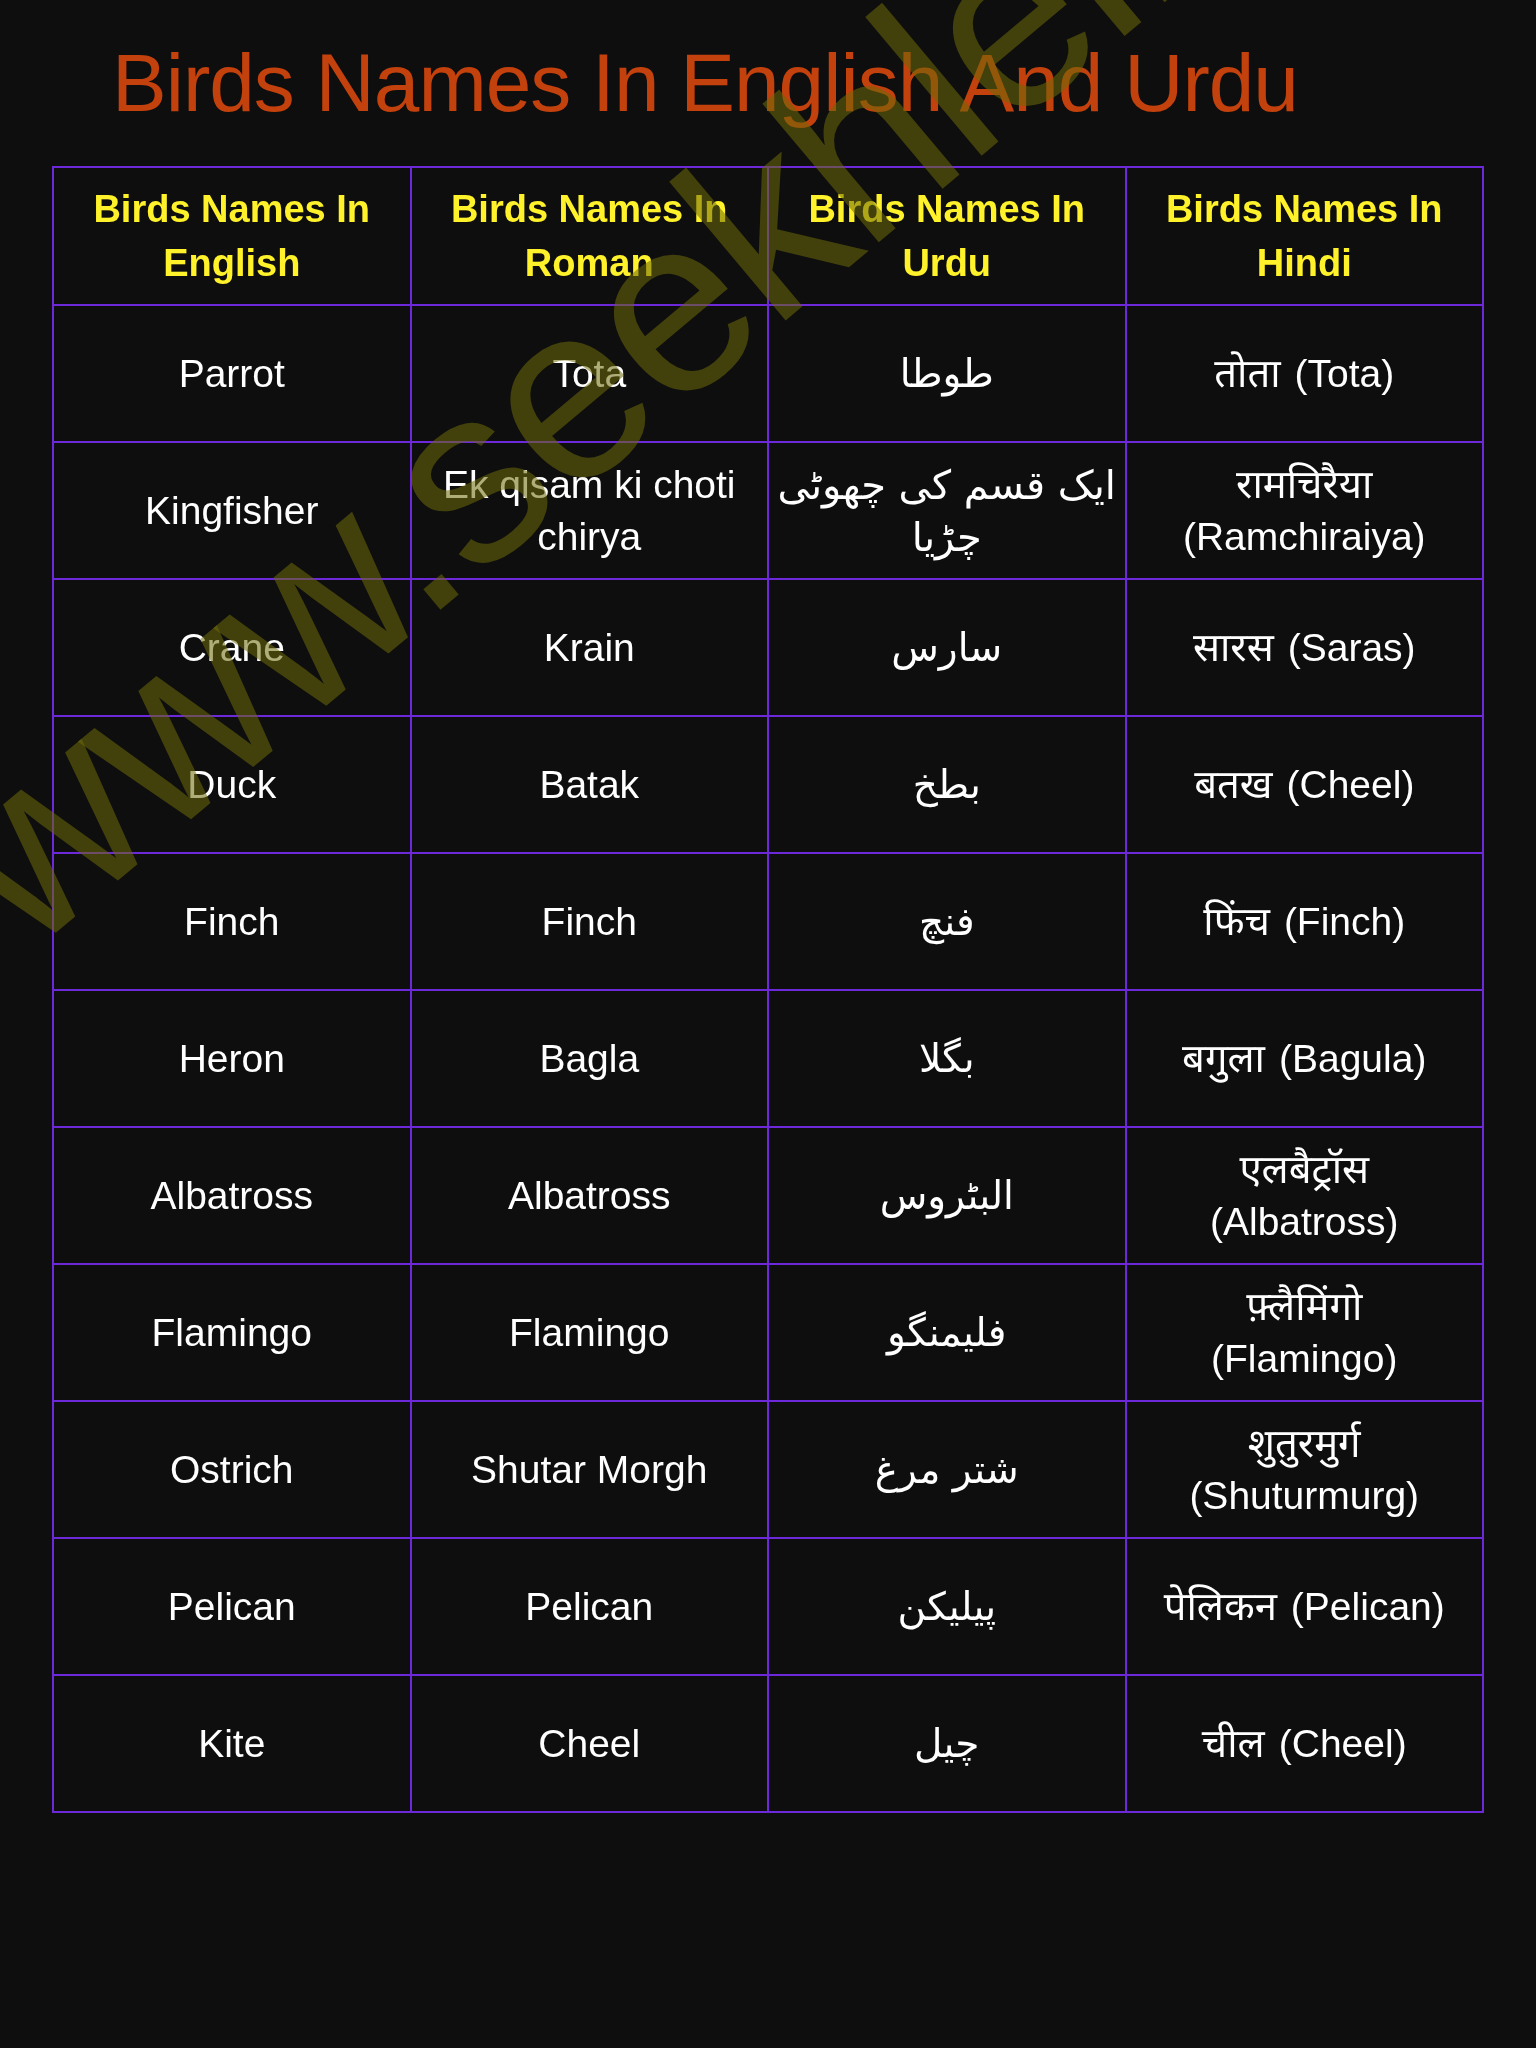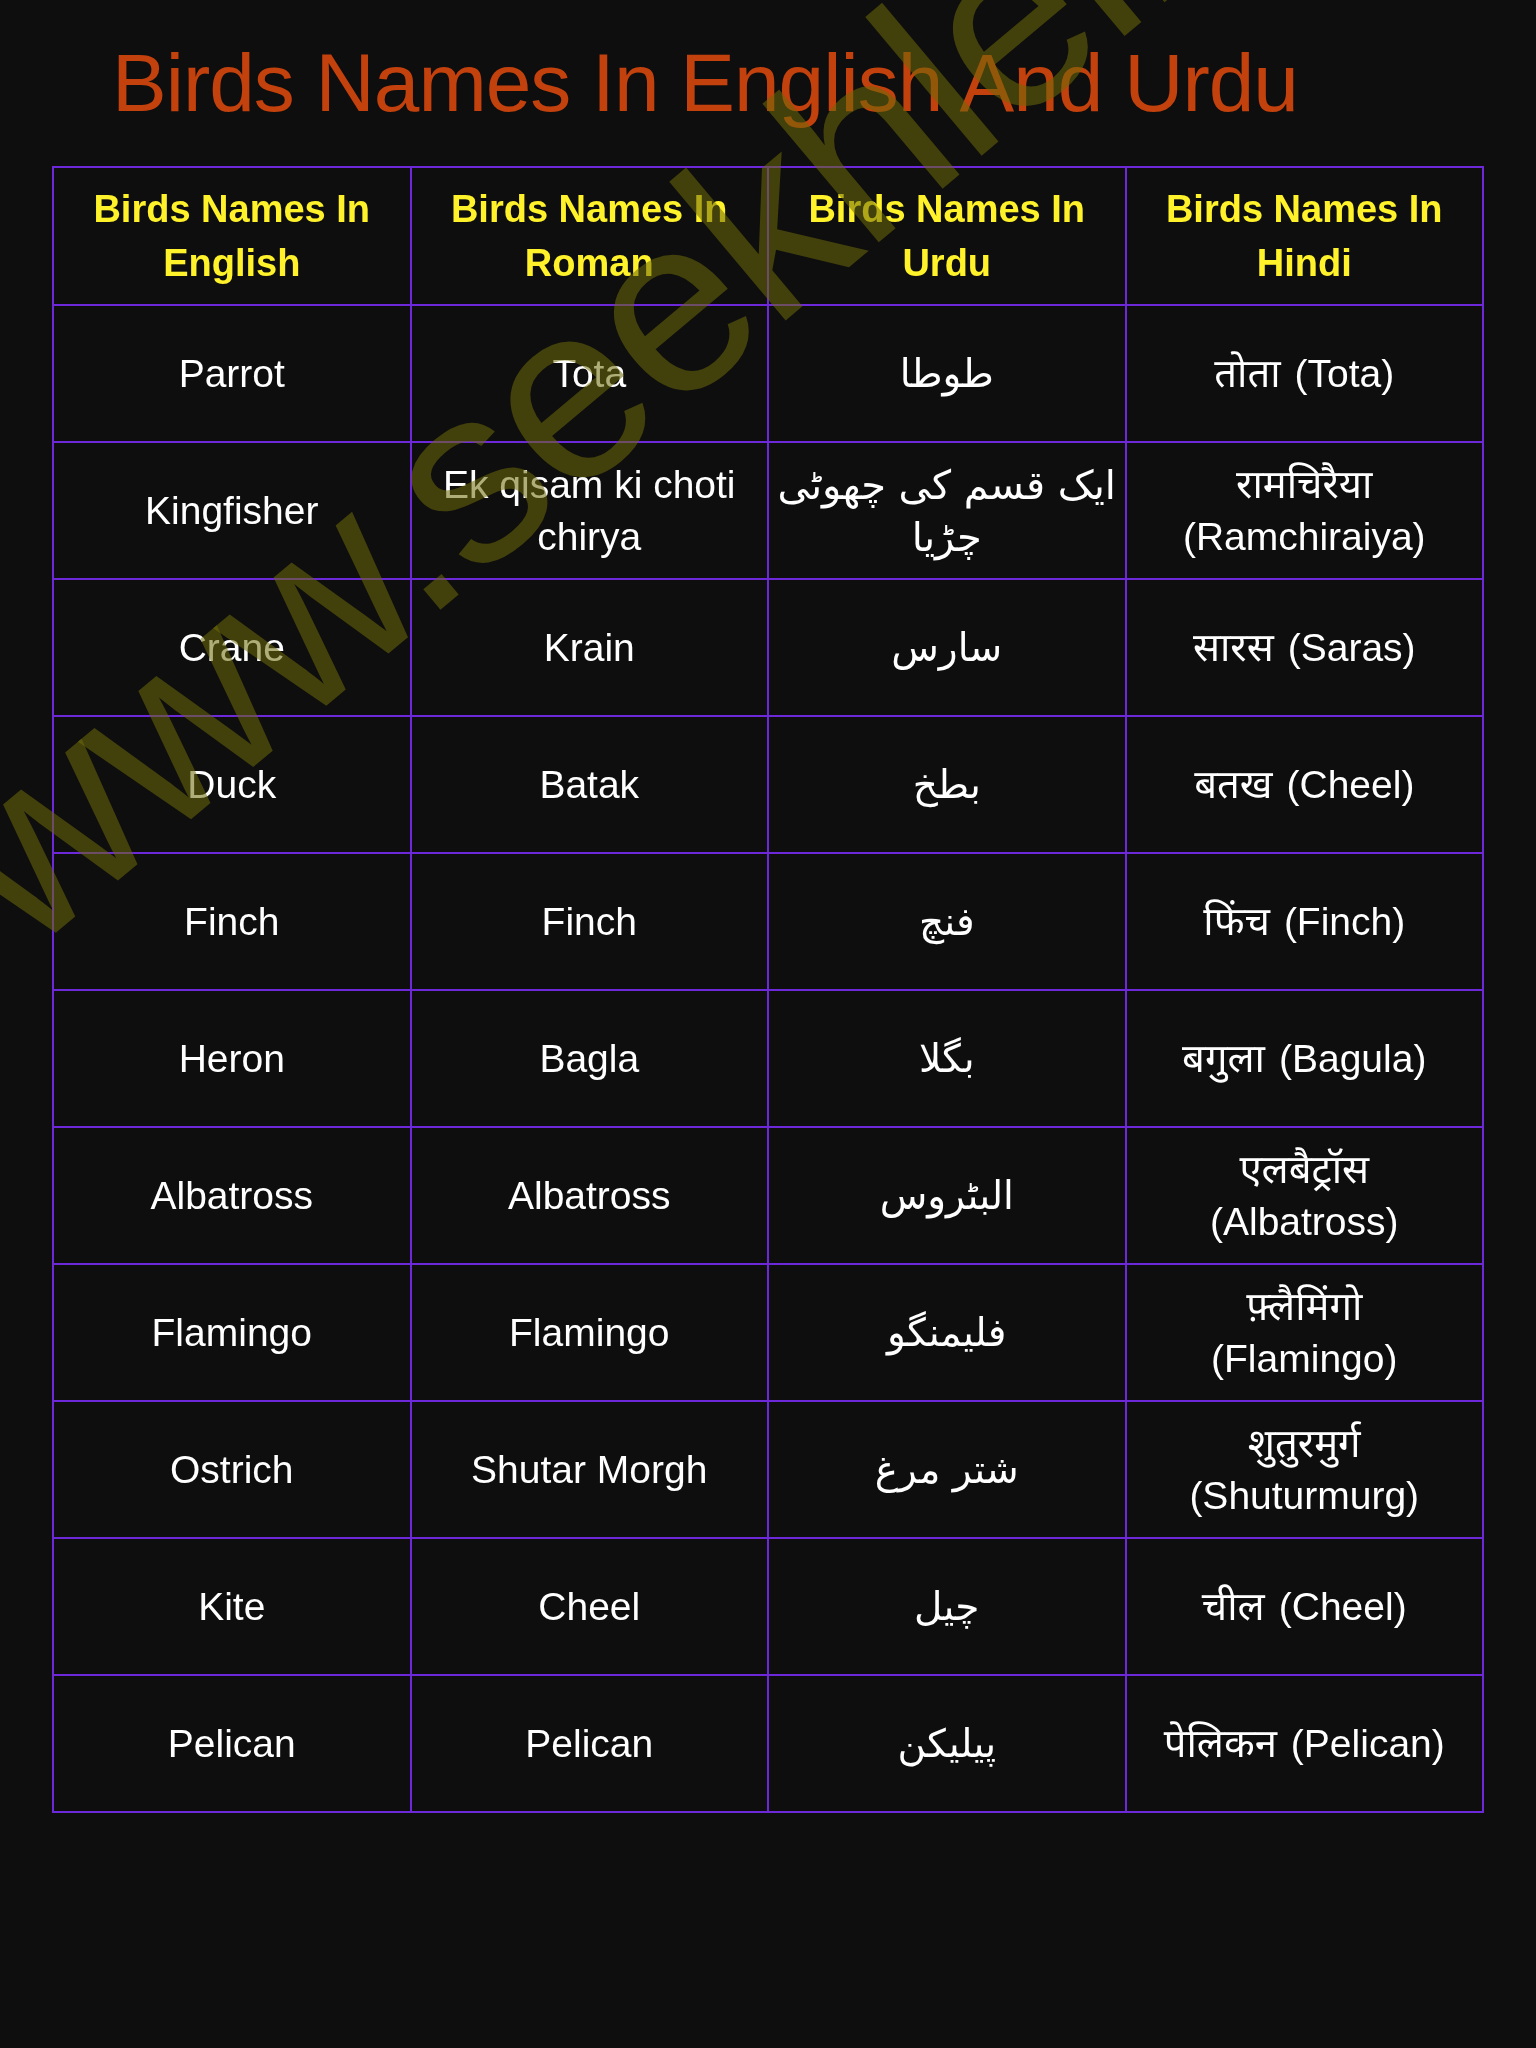--- a/index.html
+++ b/index.html
@@ -135,27 +135,27 @@
       <td class="urdu">فلیمنگو</td>
       <td class="hindi"><span class="hin-word">फ़्लैमिंगो</span><br><span>(Flamingo)</span></td>
     </tr>
     <tr>
       <td>Ostrich</td>
       <td>Shutar Morgh</td>
       <td class="urdu">شتر مرغ</td>
       <td class="hindi"><span class="hin-word">शुतुरमुर्ग</span><br><span>(Shuturmurg)</span></td>
     </tr>
     <tr>
+      <td>Pelican</td>
+      <td>Pelican</td>
+      <td class="urdu">پیلیکن</td>
+      <td class="hindi"><span class="hin-word">पेलिकन</span><span class="hin-gap"></span><span>(Pelican)</span></td>
+    </tr>
+    <tr>
       <td class="small">Kite</td>
       <td>Cheel</td>
       <td class="urdu">چیل</td>
       <td class="hindi"><span class="hin-word">चील</span><span class="hin-gap"></span><span>(Cheel)</span></td>
-    </tr>
-    <tr>
-      <td>Pelican</td>
-      <td>Pelican</td>
-      <td class="urdu">پیلیکن</td>
-      <td class="hindi"><span class="hin-word">पेलिकन</span><span class="hin-gap"></span><span>(Pelican)</span></td>
     </tr>
   </tbody>
 </table>
 
 <div class="watermark">www.seekhlein.com</div>
 
 </body></html>

